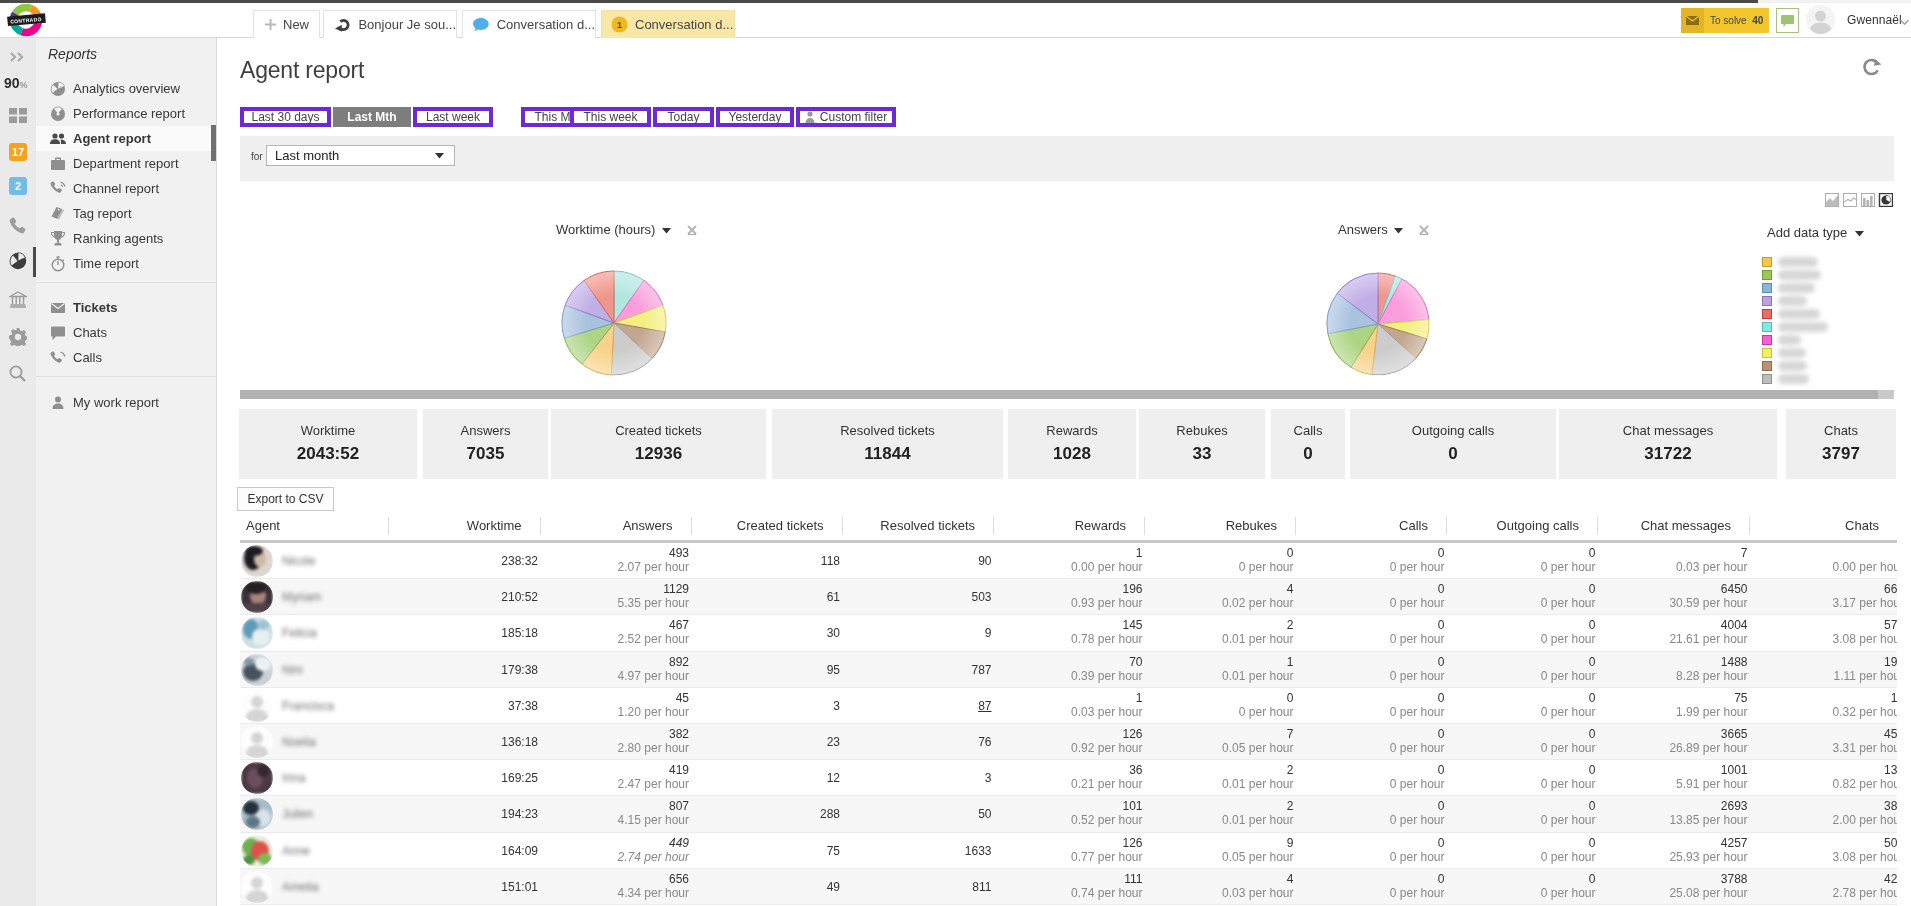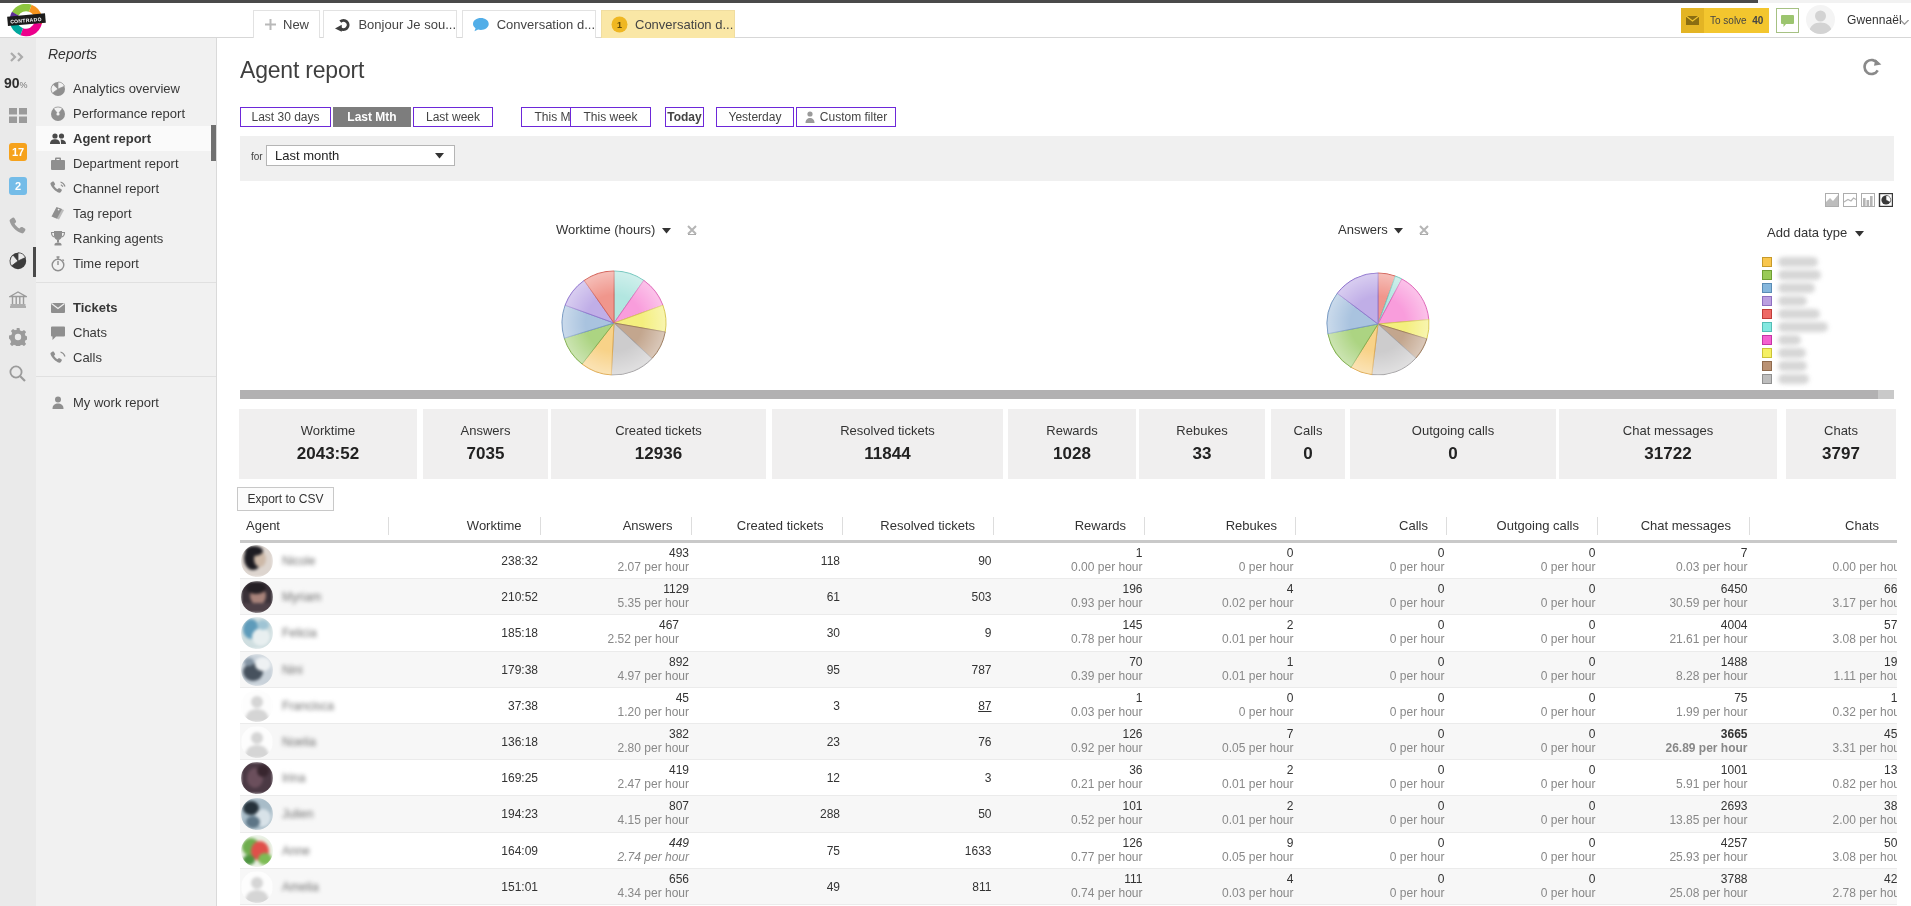--- a/index.html
+++ b/index.html
@@ -24,21 +24,21 @@
 #sb-title { position:absolute; left:12px; top:8px; font-size:14px; font-style:italic; color:#333; }
 .sbitem { position:absolute; left:0; width:180px; height:25px; font-size:13px; color:#383838;
   display:flex; align-items:center; }
 .sbitem .ic { width:16px; height:16px; margin-left:14px; margin-right:7px; flex:none; }
 .sbitem.sel { background:#fafafa; font-weight:bold; }
 .sbsep { position:absolute; left:0; width:180px; border-top:1px solid #e0e0e0; }
 #sbthumb { position:absolute; left:175px; top:87px; width:5px; height:36px; background:#707070; }
 
 #main { position:absolute; left:217px; top:38px; width:1694px; height:868px; background:#fff; }
 #title { position:absolute; left:23px; top:19px; font-size:23px; font-weight:400; color:#3f3f3f; letter-spacing:-0.2px; }
-.ftab { position:absolute; top:69px; height:20px; border:1px solid #6d28d9; background:#fff;
+.ftab { position:absolute; top:69px; height:20px; border:4px solid #6d28d9; background:#fff;
   font-size:12px; color:#444; display:flex; align-items:center; justify-content:center; }
 .ftab.dark { background:#7d7d7d; color:#fff; border-color:#7d7d7d; font-weight:bold; }
 #forband { position:absolute; left:23px; top:98px; width:1654px; height:45px; background:#f0f0f0; }
 #seldd { position:absolute; left:26px; top:9px; width:189px; height:21px; background:#fff;
   border:1px solid #b5b5b5; font-size:13px; color:#222; line-height:19px; padding-left:8px; }
 
 .ctitle { position:absolute; font-size:13px; color:#333; }
 #hscroll { position:absolute; left:23px; top:352px; width:1654px; height:9px; background:#c9c9c9; }
 #hthumb { position:absolute; left:0; top:0; width:1638px; height:9px; background:#b2b1b2; }
 
@@ -247,21 +247,21 @@
   <div id="title">Agent report</div>
   <svg class="abs" style="left:1645px;top:19px" width="20" height="20" viewBox="0 0 20 20">
       <path d="M15.7 13.3 A7 7 0 1 1 15.7 6.7" fill="none" stroke="#8a8a8a" stroke-width="2.6"></path>
       <path d="M13.4 2.2 L19.4 7.4 L12.0 8.8 Z" fill="#8a8a8a"></path>
     </svg>
   <div class="ftab" style="left:23px;width:91px;">Last 30 days</div>
   <div class="ftab dark" style="left:116px;width:78px;">Last Mth</div>
   <div class="ftab" style="left:196px;width:80px;">Last week</div>
   <div class="ftab" style="left:278px;width:73px;margin-left:26px;">This Mth</div>
   <div class="ftab" style="left:353px;width:81px;">This week</div>
-  <div class="ftab" style="left:448px;width:39px;font-weight:bold;">Today</div>
+  <div class="ftab" style="left:436px;width:61px;">Today</div>
   <div class="ftab" style="left:499px;width:78px;">Yesterday</div>
   <div class="ftab" style="left:579px;width:100px;"><svg width="10" height="12" viewBox="0 0 10 12" style="margin-right:5px">
         <circle cx="5" cy="3" r="2.6" fill="#9a9a9a"></circle>
         <path d="M0.5 12 C0.5 8.5 2.6 7 5 7 C7.4 7 9.5 8.5 9.5 12 Z" fill="#9a9a9a"></path>
       </svg>Custom filter</div>
   <div id="forband">
     <span class="abs" style="left:11px;top:15px;font-size:10px;color:#444;">for</span>
     <div id="seldd">Last month
       <svg class="abs" style="right:10px;top:7px" width="9" height="6" viewBox="0 0 9 6">
           <path d="M0 0 H9 L4.5 5.5 Z" fill="#333"></path>
@@ -517,21 +517,21 @@
       </div>
   <div class="row" style="top:72px;height:37px;">
         <div class="avatar"><svg width="32" height="32" viewBox="0 0 32 32">
             <rect width="32" height="32" fill="#cfdee0"></rect>
             <ellipse cx="10" cy="12" rx="8" ry="10" fill="#5e9bba"></ellipse>
             <ellipse cx="20" cy="20" rx="9" ry="9" fill="#e8eff0"></ellipse>
             <ellipse cx="22" cy="8" rx="6" ry="5" fill="#9fc4d4"></ellipse>
           </svg></div>
         <span class="aname">Felicia</span>
         <div class="cell single" style="left:158.0px;width:140px;">185:18</div>
-        <div class="cell" style="left:299px;width:140px;top:0;">
+        <div class="cell" style="left:309.0px;width:140px;top:0;">
           <div class="l1">467</div>
           <div class="l2">2.52 per hour</div>
         </div>
         <div class="cell single" style="left:460.0px;width:140px;">30</div>
         <div class="cell single" style="left:611.5px;width:140px;">9</div>
         <div class="cell" style="left:762.5px;width:140px;top:0;">
           <div class="l1">145</div>
           <div class="l2">0.78 per hour</div>
         </div>
         <div class="cell" style="left:913.5px;width:140px;top:0;">
@@ -657,21 +657,21 @@
           <div class="l2">0.05 per hour</div>
         </div>
         <div class="cell" style="left:1064.5px;width:140px;top:0;">
           <div class="l1">0</div>
           <div class="l2">0 per hour</div>
         </div>
         <div class="cell" style="left:1215.5px;width:140px;top:0;">
           <div class="l1">0</div>
           <div class="l2">0 per hour</div>
         </div>
-        <div class="cell" style="left:1367.5px;width:140px;top:0;font-weight:bold;">
+        <div class="cell" style="left:1367.5px;width:140px;top:0;">
           <div class="l1">3665</div>
           <div class="l2">26.89 per hour</div>
         </div>
         <div class="cell" style="left:1524.0px;width:140px;top:0;">
           <div class="l1">451</div>
           <div class="l2">3.31 per hour</div>
         </div>
       </div>
   <div class="row" style="top:217px;height:36px;">
         <div class="avatar"><svg width="32" height="32" viewBox="0 0 32 32">

